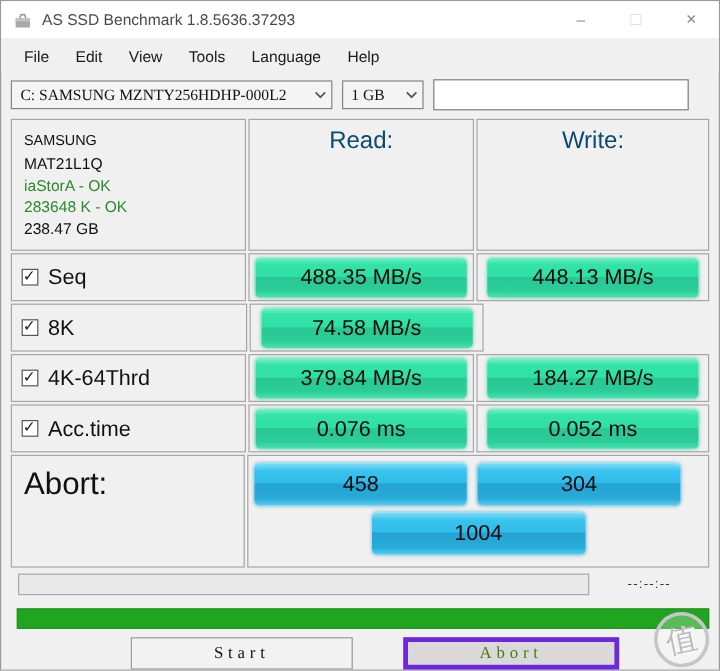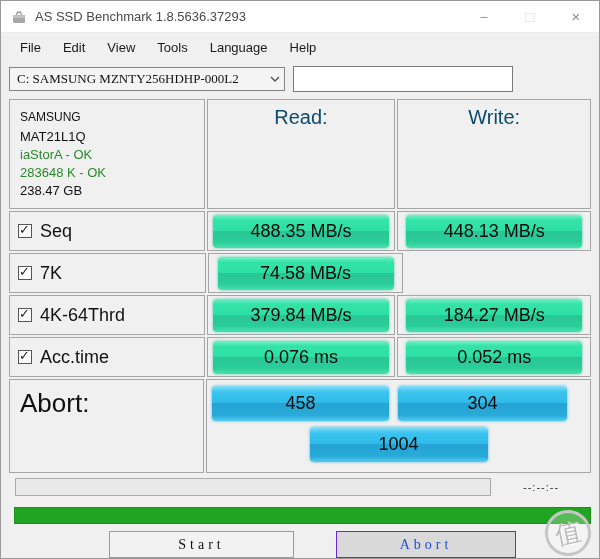--- a/index.html
+++ b/index.html
@@ -64,21 +64,21 @@
   
   .progress-row { display:flex; align-items:center; margin:4px 0 0 6px; height:20px; }
   .progress-empty { width:476px; height:18px; border:1px solid #aaa; background:#e9e9e9; }
   .time-label { font-size:11px; color:#333; margin-left:32px; letter-spacing:1px; }
   .green-bar { margin:10px 0 0 5px; width:577px; height:17px; background:#21a521; border:1px solid #1d921d; }
 
   
   .btn-row { display:flex; margin-top:7px; }
   .btn { height:27px; font-family:"Liberation Serif", serif; font-size:14px; letter-spacing:4px; display:flex; align-items:center; justify-content:center; }
   .btn-start { width:185px; margin-left:100px; background:#f2f2f2; border:1px solid #9a9a9a; color:#111; }
-  .btn-abort { width:180px; margin-left:42px; background:#d9d9d9; border:1px solid #6d28d9; color:#1d4ed8; }
+  .btn-abort { width:180px; margin-left:42px; background:#d9d9d9; border:4px solid #6d28d9; color:#4d7c0f; }
 
   
   .watermark { position:absolute; right:4px; bottom:2px; display:flex; align-items:flex-end; color:#bcbcbc; text-shadow:1px 1px 0 #fff; pointer-events:none; }
   .wm-seal { width:46px; height:46px; border:3px solid #c6c6c6; border-radius:50%; display:flex; align-items:center; justify-content:center; font-size:26px; transform:rotate(-12deg); margin-right:4px; background:rgba(255,255,255,.25); }
   .wm-text { display:flex; flex-direction:column; align-items:flex-end; line-height:1.05; }
   .wm-line1 { font-size:21px; }
   .wm-line2 { font-size:12px; letter-spacing:1px; }
 </style>
 </head>
 <body>
@@ -110,20 +110,26 @@
     <span class="menu-item">Help</span>
   </div>
 
   <div class="toolbar">
     <div class="combo combo-drive">
       <span class="combo-text">C: SAMSUNG MZNTY256HDHP-000L2</span>
       <svg class="chev" viewBox="0 0 10 6">
           <polyline points="1,1 5,5 9,1" fill="none" stroke="#555" stroke-width="1.4"></polyline>
         </svg>
     </div>
+    <div class="combo combo-size">
+      <span class="combo-text">1 GB</span>
+      <svg class="chev" viewBox="0 0 10 6">
+          <polyline points="1,1 5,5 9,1" fill="none" stroke="#555" stroke-width="1.4"></polyline>
+        </svg>
+    </div>
     <div class="status-box"></div>
   </div>
 
   <div class="main">
 
     <div class="grid-row">
       <div class="cell c-left info-cell">
         <div class="info-vendor">SAMSUNG</div>
         <div>MAT21L1Q</div>
         <div class="ok-line">iaStorA - OK</div>
@@ -147,21 +153,21 @@
       <div class="cell c-write pill-cell">
           <div class="pill pill-green">448.13 MB/s</div>
         </div>
     </div>
 
     <div class="grid-row bench-row">
       <div class="cell c-left label-cell">
         <span class="checkbox">
             <span class="check">✓</span>
           </span>
-        <span>7K</span>
+        <span>8K</span>
       </div>
       <div class="cell c-write pill-cell">
           <div class="pill pill-green">74.58 MB/s</div>
         </div>
     </div>
 
     <div class="grid-row bench-row">
       <div class="cell c-left label-cell">
         <span class="checkbox">
             <span class="check">✓</span>

